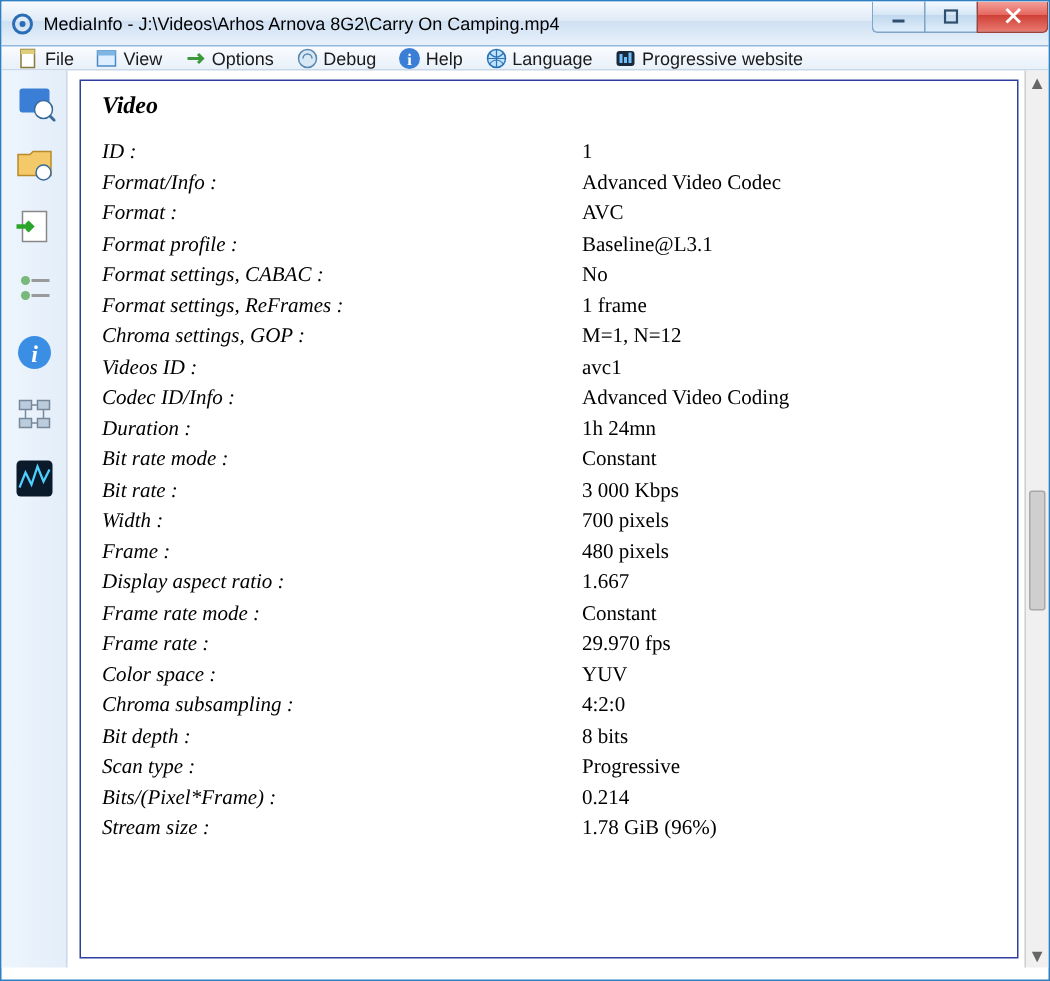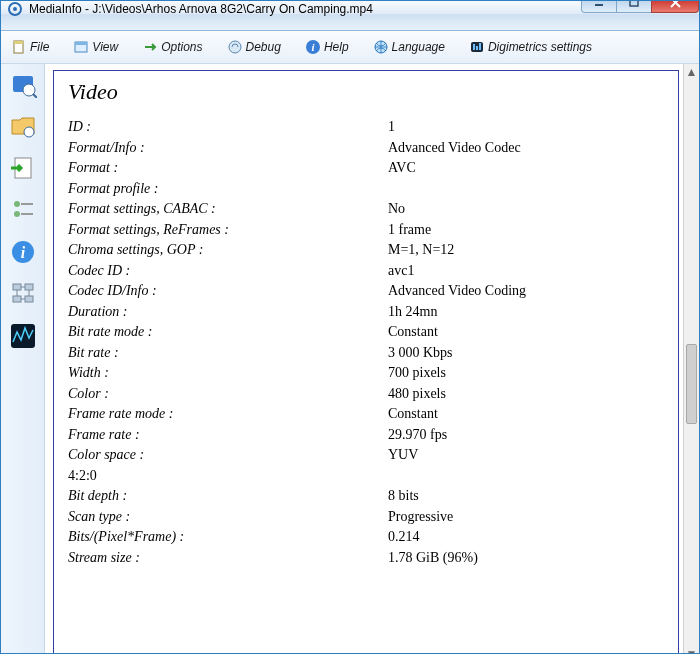--- a/index.html
+++ b/index.html
@@ -9,21 +9,21 @@
     background:#fff;
     font-family: "Segoe UI", Tahoma, sans-serif;
     font-size:12px;
     overflow:hidden;
     border:1px solid #2e7fc1;
   }
   
   .titlebar {
     height:30px;
     background:linear-gradient(#f7fbff,#dfeaf6 45%,#cfe0f2 46%,#e8f1fb);
-    display:flex; align-items:flex-start;
+    display:flex; align-items:center;
     padding-left:6px;
     border-bottom:1px solid #8fb7dc;
     position:relative;
   }
   .titlebar .app-icon {
     width:16px;height:16px; margin-right:6px;
   }
   .titlebar .title {
     flex:1; color:#000; font-size:12px;
     padding-top:1px;
@@ -40,26 +40,26 @@
   }
   .winbtn.close { width:48px;
     background:linear-gradient(#f3a09a,#e5675f 45%,#cf4036 46%,#e9796f);
     border-color:#a04038;
     border-bottom-right-radius:4px;
   }
   .winbtn.min{ border-bottom-left-radius:4px;}
   .winbtn svg{ display:block;}
   
   .menubar {
-    height:33px;
+    height:16px;
     background:linear-gradient(#fafcff,#e8f0f9);
     border-bottom:1px solid #c9d8e8;
     display:flex; align-items:center;
-    padding-left:4px; gap:12px;
-    font-size:12px; color:#1a1a1a;font-style:italic;
+    padding-left:4px; gap:2px;
+    font-size:12px; color:#1a1a1a;
   }
   .menuitem {
     display:flex; align-items:center; gap:3px;
     padding:2px 6px;
   }
   .menuitem .micon { width:16px;height:16px; }
   
   .client {
     display:flex;
     height:calc(654px - 30px - 24px - 2px);
@@ -77,22 +77,22 @@
     display:flex;
   }
   .content-border {
     flex:1;
     border:1px solid #2e3f9f;
     padding:6px 14px 10px 14px;
     overflow:auto;
     font-family:"Times New Roman", Georgia, serif;
   }
   .section-title {
-    font-style:italic; font-weight:normal;
-    font-size:22px; margin:2px 0 14px 0;
+    font-style:italic; font-weight:bold;
+    font-size:16px; margin:2px 0 14px 0;
   }
   .row { display:flex; font-size:14px; font-style:italic; margin-bottom:4.5px;}
   .key { width:320px; }
   .val { flex:1; font-style:normal;}
   
   .vscroll {
     width:16px; background:#f0f0f0;
     border-left:1px solid #d0d0d0;
     position:relative;
   }
@@ -195,21 +195,21 @@
   </div>
   <div class="menuitem">
     <span class="micon">
       <svg width="16" height="16">
           <rect x="2" y="3" width="12" height="10" rx="2" fill="#1a2a3a"></rect>
           <rect x="4" y="5" width="2" height="6" fill="#6fbfff"></rect>
           <rect x="7" y="7" width="2" height="4" fill="#6fbfff"></rect>
           <rect x="10" y="4" width="2" height="7" fill="#6fbfff"></rect>
         </svg>
     </span>
-    <span>Digimetrics settings</span>
+    <span>Progressive website</span>
   </div>
 </div>
 
 <div class="client">
   <div class="sidebar">
     <div class="sidebtn">
       <svg width="28" height="28">
           <rect x="4" y="6" width="20" height="16" rx="2" fill="#3a7fd5"></rect>
           <circle cx="20" cy="20" r="6" fill="#fff" stroke="#3a6a9a"></circle>
           <path d="M24 24 L28 28" stroke="#3a6a9a" stroke-width="2"></path>
@@ -269,35 +269,36 @@
           <div class="row">
             <div class="key">Format/Info :</div>
             <div class="val">Advanced Video Codec</div>
           </div>
           <div class="row">
             <div class="key">Format :</div>
             <div class="val">AVC</div>
           </div>
           <div class="row">
             <div class="key">Format profile :</div>
+            <div class="val">Baseline@L3.1</div>
           </div>
           <div class="row">
             <div class="key">Format settings, CABAC :</div>
             <div class="val">No</div>
           </div>
           <div class="row">
             <div class="key">Format settings, ReFrames :</div>
             <div class="val">1 frame</div>
           </div>
           <div class="row">
             <div class="key">Chroma settings, GOP :</div>
             <div class="val">M=1, N=12</div>
           </div>
           <div class="row">
-            <div class="key">Codec ID :</div>
+            <div class="key">Videos ID :</div>
             <div class="val">avc1</div>
           </div>
           <div class="row">
             <div class="key">Codec ID/Info :</div>
             <div class="val">Advanced Video Coding</div>
           </div>
           <div class="row">
             <div class="key">Duration :</div>
             <div class="val">1h 24mn</div>
           </div>
@@ -307,36 +308,41 @@
           </div>
           <div class="row">
             <div class="key">Bit rate :</div>
             <div class="val">3 000 Kbps</div>
           </div>
           <div class="row">
             <div class="key">Width :</div>
             <div class="val">700 pixels</div>
           </div>
           <div class="row">
-            <div class="key">Color :</div>
+            <div class="key">Frame :</div>
             <div class="val">480 pixels</div>
+          </div>
+          <div class="row">
+            <div class="key">Display aspect ratio :</div>
+            <div class="val">1.667</div>
           </div>
           <div class="row">
             <div class="key">Frame rate mode :</div>
             <div class="val">Constant</div>
           </div>
           <div class="row">
             <div class="key">Frame rate :</div>
             <div class="val">29.970 fps</div>
           </div>
           <div class="row">
             <div class="key">Color space :</div>
             <div class="val">YUV</div>
           </div>
           <div class="row">
+            <div class="key">Chroma subsampling :</div>
             <div class="val">4:2:0</div>
           </div>
           <div class="row">
             <div class="key">Bit depth :</div>
             <div class="val">8 bits</div>
           </div>
           <div class="row">
             <div class="key">Scan type :</div>
             <div class="val">Progressive</div>
           </div>

